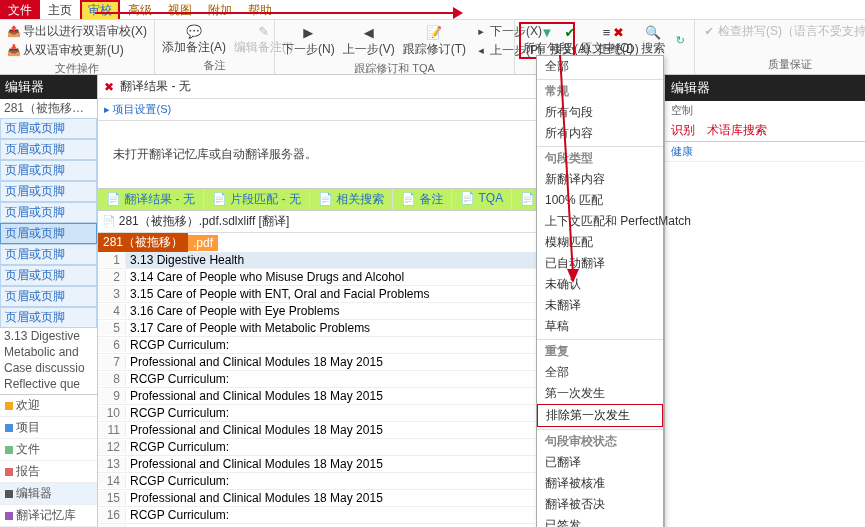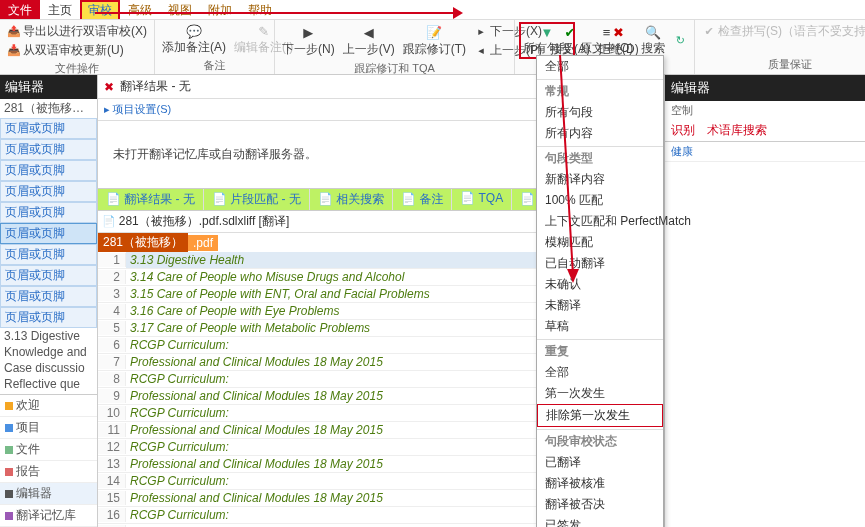--- a/index.html
+++ b/index.html
@@ -36,21 +36,21 @@
 .msg{padding:25px 15px;color:#444;font-size:12px}
 .tabstrip{display:flex;border-top:1px solid #ccc;border-bottom:1px solid #ccc;background:#bef264;font-size:11px}
 .tabstrip .tb{padding:2px 8px;cursor:pointer;color:#2a6ec6;border-right:1px solid #ddd}
 .doclabel{padding:2px 4px;font-size:11px;color:#333;border-bottom:1px solid #ddd}
 .filetag{display:flex;align-items:center;font-size:11px}
 .filetag .a{background:#c94a00;color:#fff;padding:1px 5px}
 .filetag .b{background:#ff9a3a;color:#fff;padding:1px 5px}
 .grid{flex:1;overflow:auto}
 .grid .row{display:flex;align-items:center;border-bottom:1px solid #eee;font-size:12px}
 .grid .row .n{width:28px;text-align:right;padding-right:5px;color:#777;background:#fafafa;border-right:1px solid #eee}
-.grid .row .txt{flex:1;padding:1px 4px;color:#4d7c0f;font-style:italic;white-space:nowrap;overflow:hidden}
+.grid .row .txt{flex:1;padding:1px 4px;color:#000000;white-space:nowrap;overflow:hidden}
 .grid .row.h .txt{background:#dfeaf5}
 .dropdown{position:absolute;top:55px;left:536px;width:128px;background:#fff;border:1px solid #aaa;box-shadow:2px 2px 5px rgba(0,0,0,.2);z-index:20;font-size:12px}
 .dropdown .di{padding:2px 8px;cursor:pointer;color:#333;white-space:nowrap}
 .dropdown .di.hdr{color:#888;font-weight:bold;border-top:1px solid #ddd;margin-top:2px;padding-top:3px}
 .dropdown .di.hl{border:1px solid #d0021b;color:#222}
 .rightpane{width:201px;border-left:1px solid #ccc;display:flex;flex-direction:column}
 .rightpane .blk{background:#222;color:#fff;padding:4px 6px;font-size:13px}
 .rightpane .rtabs{display:flex;border-bottom:1px solid #ccc;font-size:11px}
 .rightpane .rtabs .rt{padding:2px 6px;color:#d0021b;cursor:pointer}
 .rightpane .ritem{padding:2px 6px;font-size:11px;color:#2a6ec6;border-bottom:1px solid #eee}
@@ -179,21 +179,21 @@
           <div class="it h">页眉或页脚</div>
           <div class="it h">页眉或页脚</div>
           <div class="it h">页眉或页脚</div>
           <div class="it h">页眉或页脚</div>
           <div class="it sel">页眉或页脚</div>
           <div class="it h">页眉或页脚</div>
           <div class="it h">页眉或页脚</div>
           <div class="it h">页眉或页脚</div>
           <div class="it h">页眉或页脚</div>
           <div class="it">3.13 Digestive</div>
-          <div class="it">Knowledge and</div>
+          <div class="it">Metabolic and</div>
           <div class="it">Case discussio</div>
           <div class="it">Reflective que</div>
           <div class="it">How to learn t</div>
         </div>
     </div>
     <div class="tabs">
       <div class="t">
           <span class="sq" style="background:#f5a623"></span>
           <span>欢迎</span>
         </div>

